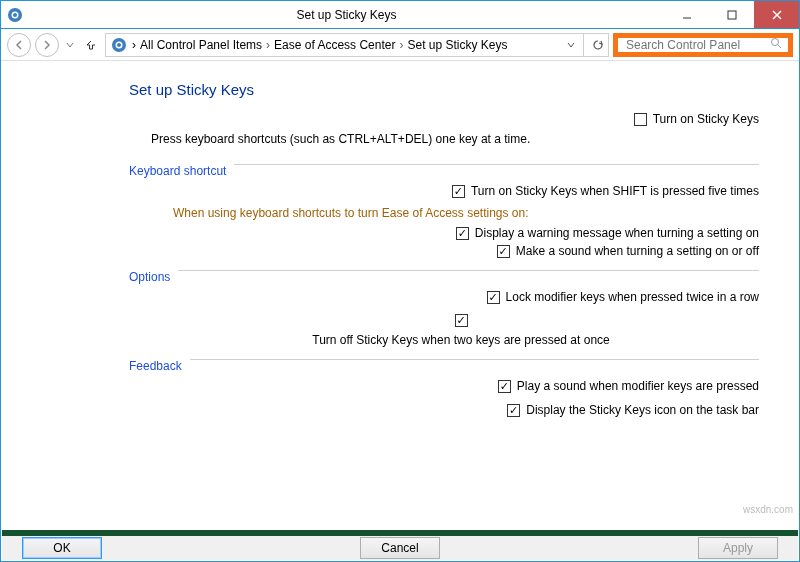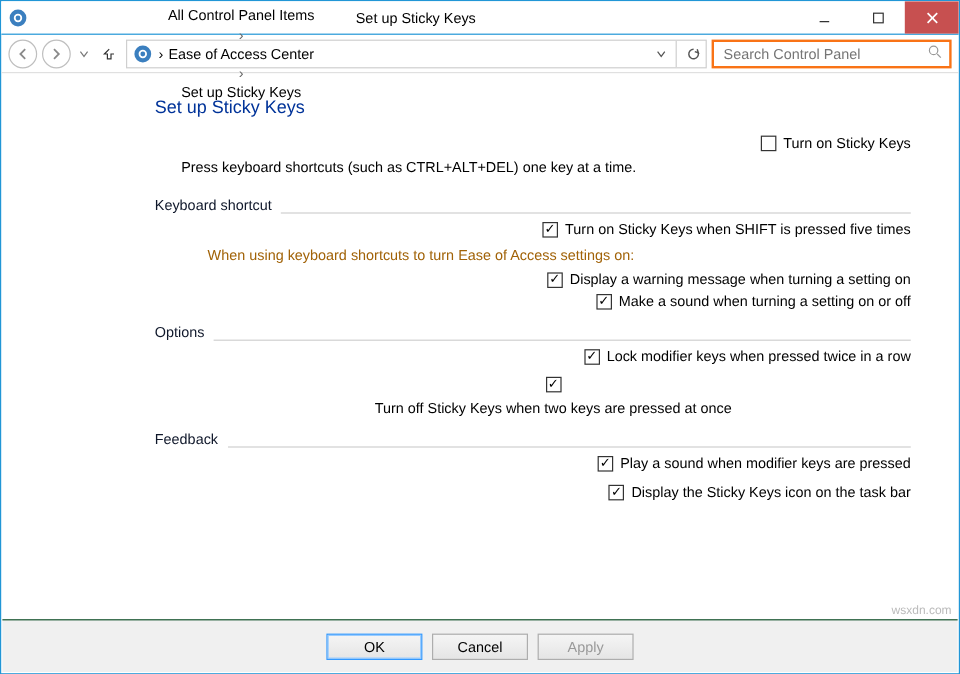--- a/index.html
+++ b/index.html
@@ -80,28 +80,28 @@
     border:1px solid #cfcfcf;
     display:flex;
     align-items:center;
     padding:0 4px;
     gap:4px;
     min-width:0;
   }
   .address .cp-icon {
     width:18px; height:18px; display:flex; align-items:center; justify-content:center;
   }
-  .breadcrumbs { display:flex; align-items:center; gap:2px; min-width:0; white-space:nowrap;flex-direction:column; }
+  .breadcrumbs { display:flex; align-items:flex-end; gap:2px; min-width:0; white-space:nowrap; }
   .breadcrumbs .crumb { color:#000; }
   .breadcrumbs .sep { color:#666; padding:0 2px; }
   .address-right { margin-left:auto; display:flex; align-items:center; gap:8px; }
   .address-right .caret { color:#555; }
   .address-right .refresh { color:#555; border-left:1px solid #cfcfcf; padding-left:8px; height:22px; display:flex; align-items:center; }
   .searchbox {
-    width:200px; height:24px; border:2px solid #f97316;
+    width:180px; height:24px; border:5px solid #f97316;
     display:flex; align-items:center; padding:0 6px; color:#888;
     justify-content:space-between;
   }
   .searchbox input {
     border:none; outline:none; width:140px; font-size:12px; color:#888;
     font-family:inherit; background:transparent;
   }
   
   .content {
     padding: 20px 40px 0 128px;
@@ -121,30 +121,30 @@
   .checkbox {
     width:13px; height:13px; border:1px solid #333; display:inline-flex;
     align-items:center; justify-content:center; background:#fff;
     flex-shrink:0;
   }
   .checkbox.checked::after {
     content:"✓"; font-size:11px; line-height:1; color:#000;
   }
   .group { margin-top:12px; }
   .group-header {
-    display:flex; align-items:flex-end; gap:8px; color:#0f172a; margin-bottom:6px;
+    display:flex; align-items:flex-start; gap:8px; color:#1d4ed8; margin-bottom:6px;
   }
   .group-header .line { flex:1; height:1px; background:#d0d0d0; }
   .group-header .label { white-space:nowrap; }
   .subnote { margin:8px 0 6px 44px; color:#a16207; }
   
   .footer {
     position:absolute; left:1px; right:1px; bottom:1px;
-    height:44px; background:#f0f0f0; border-top:1px solid #14532d;
-    display:flex; align-items:center; justify-content:center;
+    height:30px; background:#f0f0f0; border-top:6px solid #14532d;
+    display:flex; align-items:center; justify-content:space-between;
     padding:0 20px; gap:8px;
   }
   .btn {
     min-width:80px; height:22px; border:1px solid #adadad;
     background:linear-gradient(#f5f5f5,#e5e5e5);
     display:flex; align-items:center; justify-content:center;
     font-size:12px; font-family:inherit;
   }
   .btn.default { border:1px solid #3399ff; box-shadow:0 0 0 1px #99ccff inset; }
   .btn.disabled { color:#999; }

